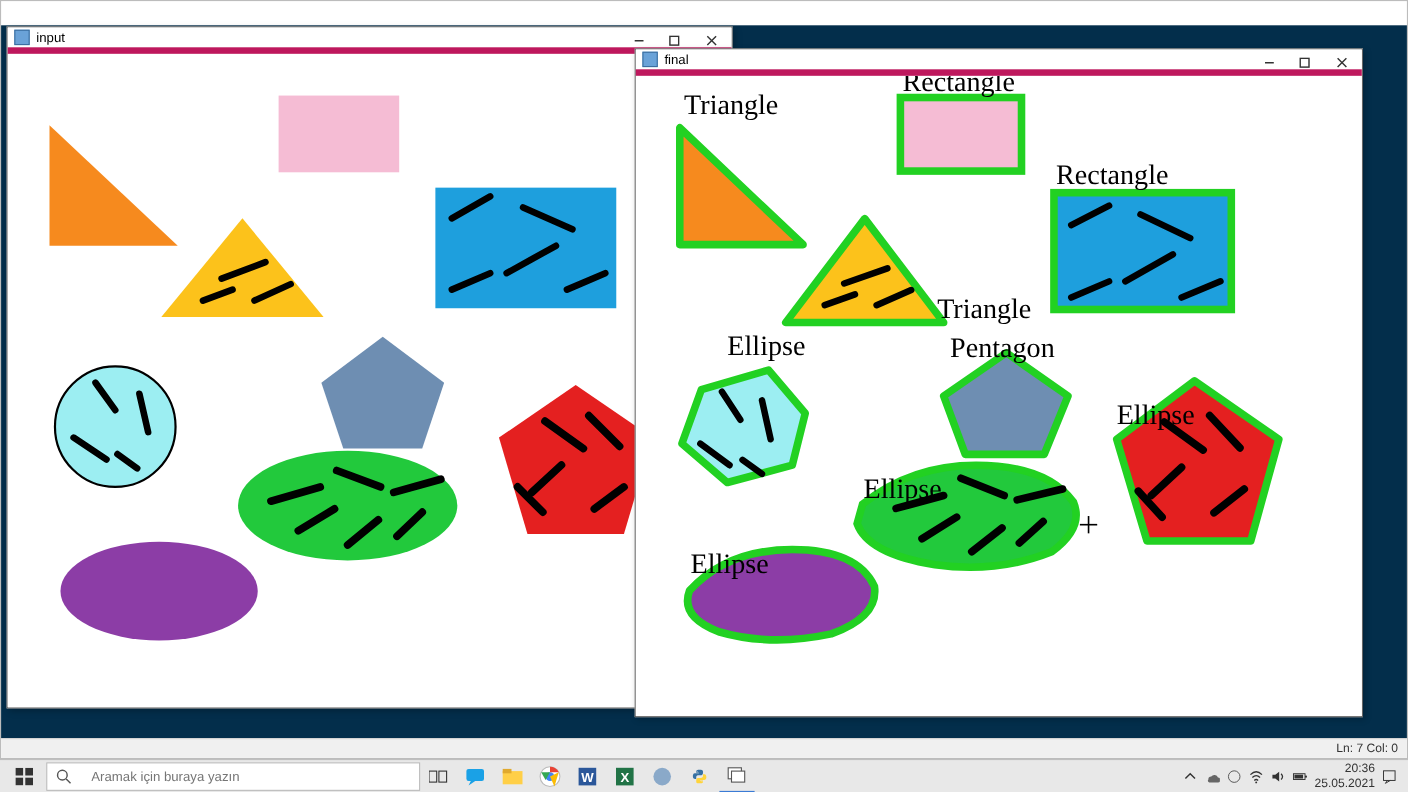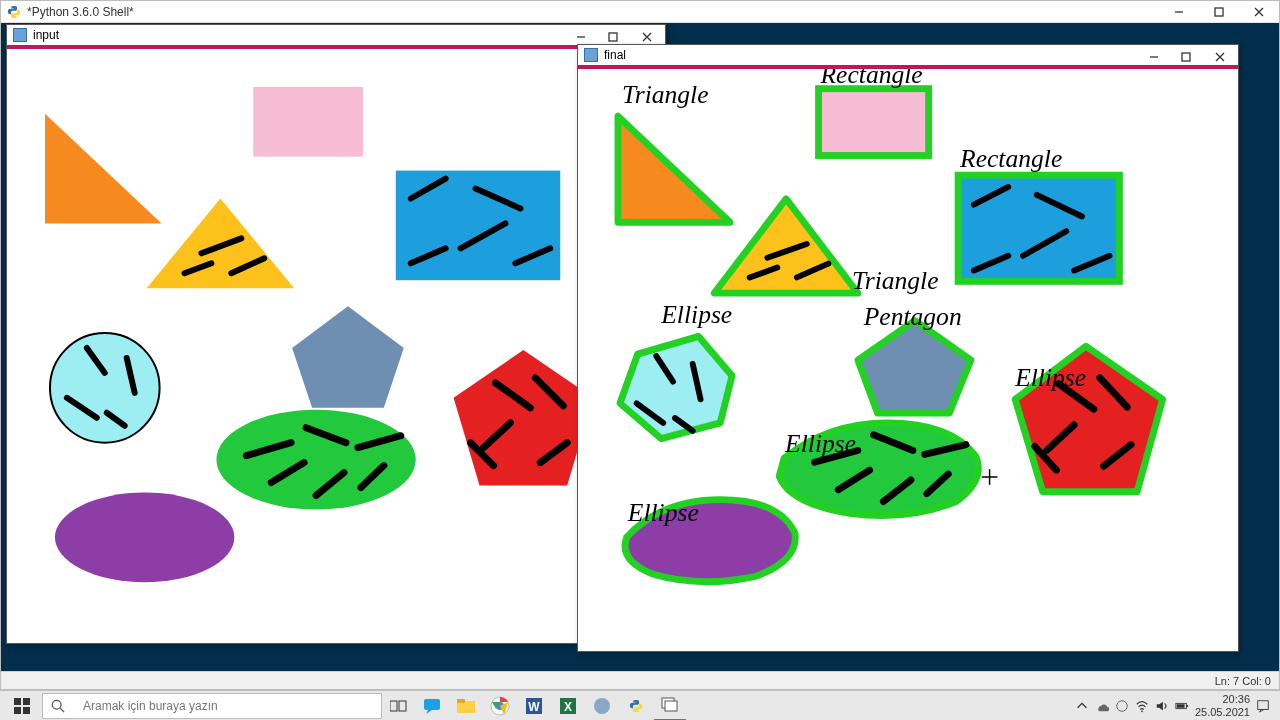--- a/index.html
+++ b/index.html
@@ -25,27 +25,27 @@
   .shell-titlebar .controls { position:absolute; right:0; top:0; display:flex; }
   .win-btn { width:40px; height:22px; display:flex; align-items:center; justify-content:center; color:#333; }
   .shell-body { position:absolute; left:0; right:0; top:22px; bottom:18px; background:#032e4b; padding:4px; }
   .shell-status { position:absolute; left:0; right:0; bottom:0; height:18px; background:#f0f0f0; border-top:1px solid #d0d0d0;
     display:flex; justify-content:flex-end; align-items:center; padding:0 8px; color:#333; font-size:11px;}
   
   .cv-window {
     position:absolute; background:#fff; border:1px solid #585858;
     box-shadow:2px 2px 6px rgba(0,0,0,.25);
   }
-  .cv-title { height:24px; background:#fff; border-bottom:4px solid #be185d;
+  .cv-title { height:24px; background:#fff; border-bottom:6px solid #be185d;
     display:flex; align-items:center; padding:0 6px; gap:6px; position:relative; }
   .cv-title .icon { width:14px; height:14px; background:#6aa2d8; border:1px solid #3b6ea0; }
   .cv-title .controls { position:absolute; right:0; top:0; display:flex; }
   .cv-btn { width:32px; height:24px; display:flex; align-items:center; justify-content:center; color:#333; }
   .cv-btn.close { width:36px; }
-  .cv-body { position:absolute; left:0; right:0; top:24px; bottom:0; background:#fff;font-style:italic; }
+  .cv-body { position:absolute; left:0; right:0; top:24px; bottom:0; background:#fff; }
   
   .canvas { width:100%; height:100%; }
   .shape-label { font-family: Georgia, "Times New Roman", serif; font-size:26px; fill:#000; }
   
   .taskbar {
     position:absolute; left:0; bottom:0; width:1280px; height:30px;
     background:#e8e8e8; border-top:1px solid #bfbfbf;
     display:flex; align-items:center; padding:0 4px; gap:2px;
   }
   .tb-btn { height:30px; display:flex; align-items:center; justify-content:center;
@@ -66,44 +66,20 @@
     background:repeating-linear-gradient(#c9c9c9 0 30px,#e6e6e6 30px 60px);
     border-left:1px solid #999;
   }
 </style>
 </head>
 <body>
 
 <div class="right-strip"></div>
 
 <div class="shell-window">
-  <div class="shell-titlebar">
-    <svg class="pylogo" viewBox="0 0 32 32">
-      <path fill="#3671a3" d="M15 2c-6 0-6 3-6 3v3h6v1H6s-4 0-4 6 4 6 4 6h3v-4s0-4 4-4h6s4 0 4-4V5s0-3-6-3zM11 5a1 1 0 110 2 1 1 0 010-2z"></path>
-      <path fill="#ffd43b" d="M17 30c6 0 6-3 6-3v-3h-6v-1h9s4 0 4-6-4-6-4-6h-3v4s0 4-4 4h-6s-4 0-4 4v4s0 3 6 3zm4-3a1 1 0 110-2 1 1 0 010 2z"></path>
-    </svg>
-    <span class="title">*Python 3.6.0 Shell*</span>
-    <div class="controls">
-      <div class="win-btn">
-        <svg width="10" height="10" viewBox="0 0 10 10">
-            <path d="M1 5h8" stroke="#333" stroke-width="1.3"></path>
-          </svg>
-      </div>
-      <div class="win-btn">
-        <svg width="10" height="10" viewBox="0 0 10 10">
-            <rect x="1" y="1" width="8" height="8" fill="none" stroke="#333" stroke-width="1.3"></rect>
-          </svg>
-      </div>
-      <div class="win-btn">
-        <svg width="10" height="10" viewBox="0 0 10 10">
-            <path d="M1 1l8 8M9 1L1 9" stroke="#333" stroke-width="1.3"></path>
-          </svg>
-      </div>
-    </div>
-  </div>
   <div class="shell-body"></div>
   <div class="shell-status">
     <span>Ln:  7  Col: 0</span>
   </div>
 </div>
 
 <div class="cv-window" style="left:6px; top:24px; width:660px; height:620px;">
   <div class="cv-title">
     <div class="icon"></div>
     <span>input</span>

